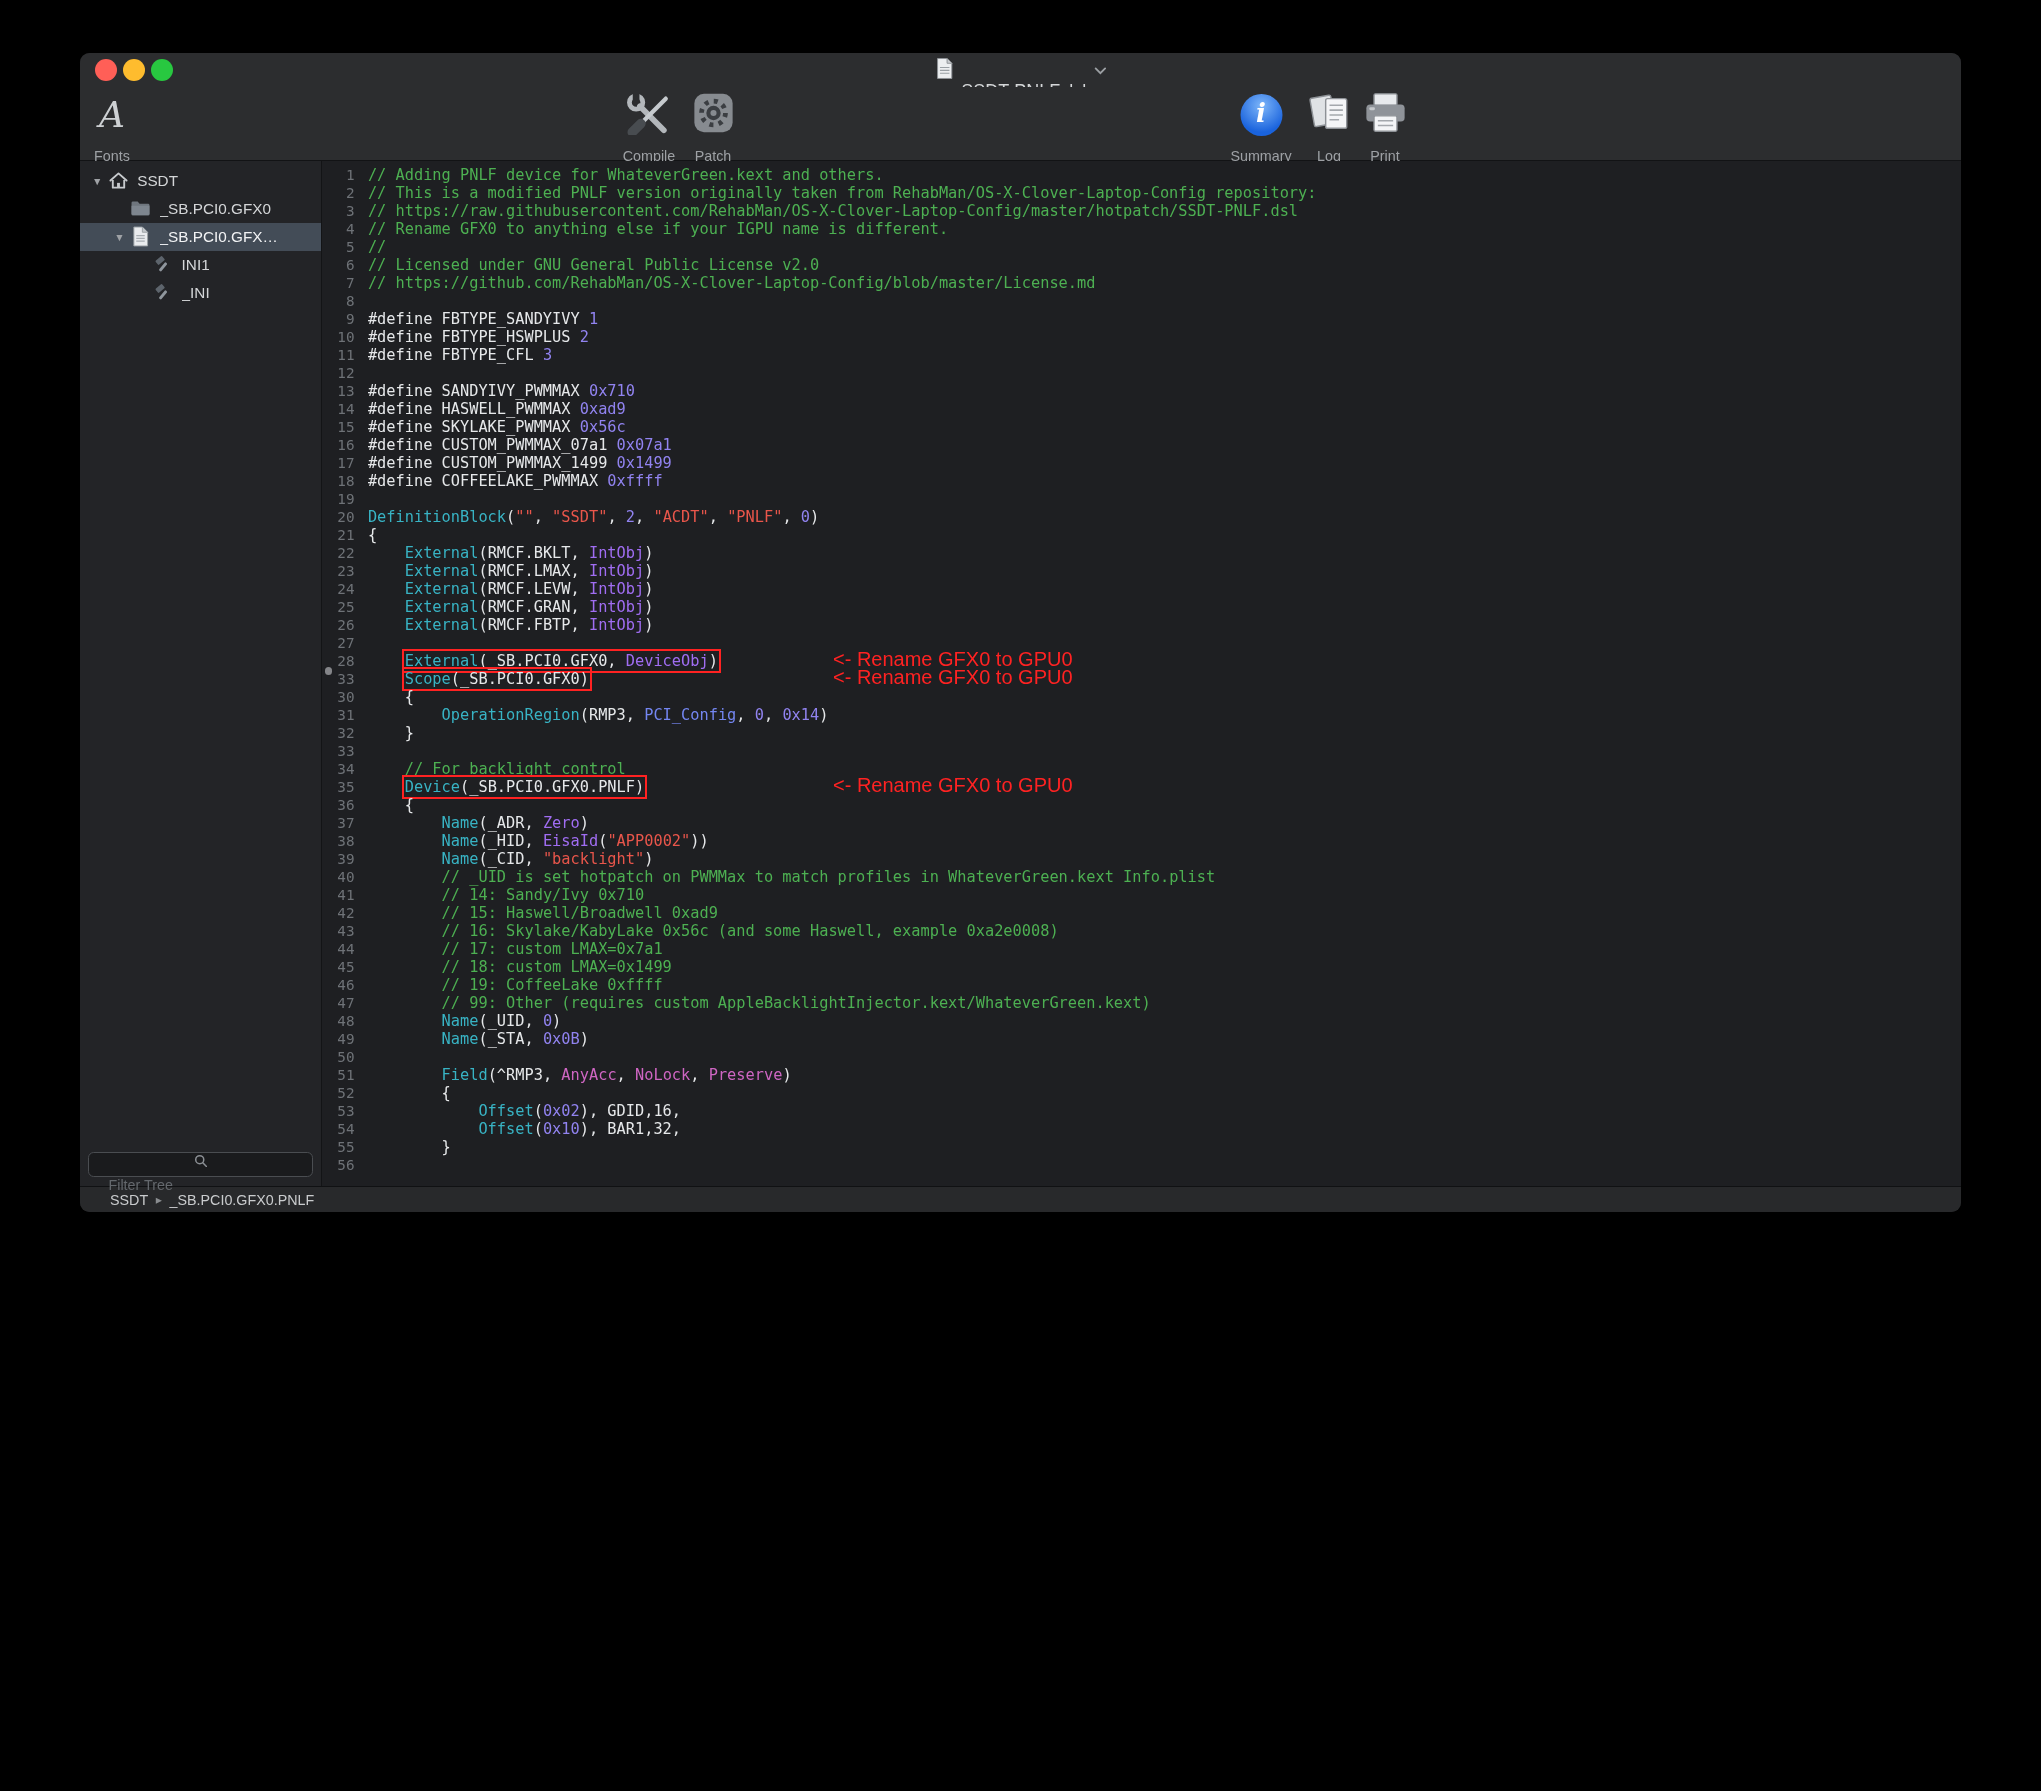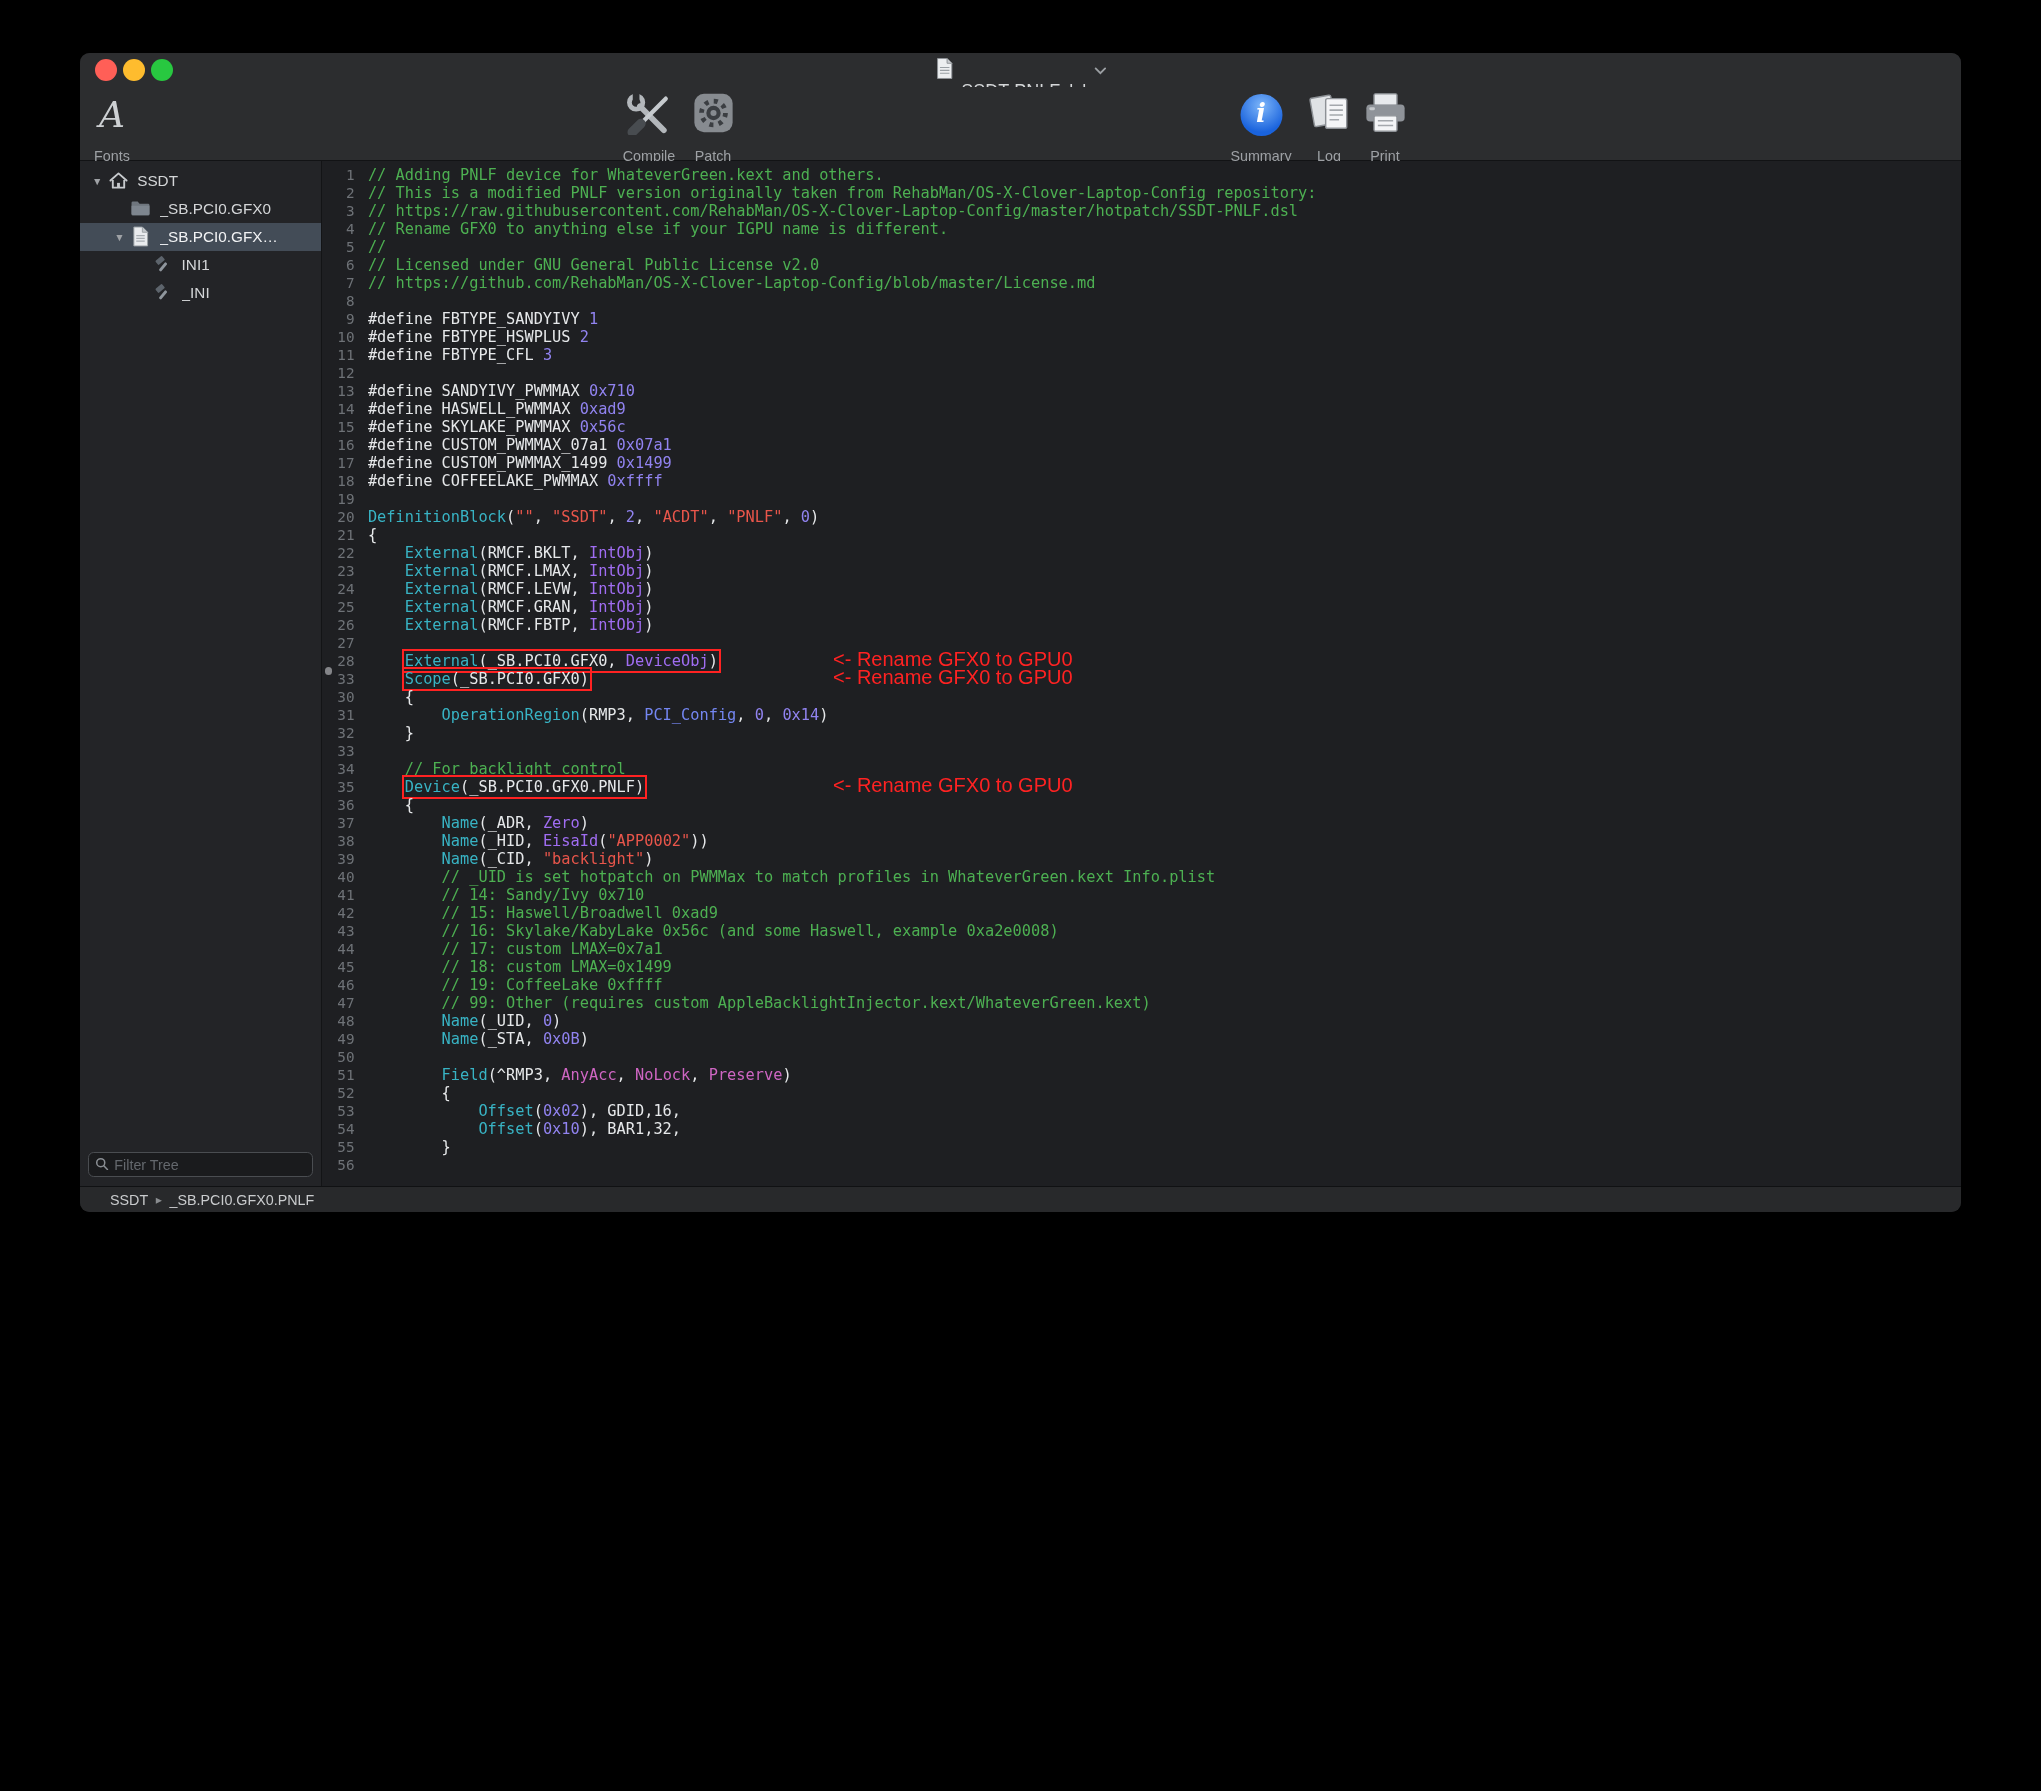--- a/index.html
+++ b/index.html
@@ -31,21 +31,21 @@
   
   .main{display:flex; height:1025px;}
   .sidebar{width:242px; flex:none; background:#232427; border-right:1px solid #131416; position:relative;}
   .tree{padding-top:5.7px;}
   .tree-row{height:28px; display:flex; align-items:center; font-size:15.3px; color:#d4d6d8; white-space:nowrap; overflow:hidden;}
   .tree-row.selected{background:var(--c-selected_row); color:#f2f3f5;}
   .disc{width:19px; flex:none; text-align:center; color:#9fa2a6; font-size:10.5px;}
   .ticon{width:23px; height:21px; flex:none; display:flex; align-items:center; justify-content:center; margin-right:7.6px;}
   .tlabel{overflow:hidden; text-overflow:ellipsis;}
   .filter{position:absolute; left:7.6px; right:7.6px; bottom:8.6px; height:25px; border:1px solid #4a4d51; background:#1a1b1d;
-          border-radius:5.7px; display:flex; align-items:center; padding:0 6.7px; gap:5.7px;}
+          border-radius:5.7px; display:flex; align-items:center; padding:0 6.7px; gap:5.7px;flex-direction:column;}
   .filter input{flex:1; min-width:0; background:transparent; border:none; outline:none; color:#d0d2d4; font-size:14.3px; font-family:"Liberation Sans",sans-serif;}
   .filter input::placeholder{color:#64686d;}
   
   .editor{flex:1; position:relative; background:#1e1f22; padding-top:4.8px; overflow:hidden;
           font-family:"DejaVu Sans Mono",monospace; font-size:15.3px; line-height:18px;}
   .code-line{display:flex; position:relative; height:18px; white-space:pre;}
   .ln{flex:none; width:32.5px; text-align:right; color:#6e7277; font-size:14.3px;}
   .ct{margin-left:13.4px;}
   .p{color:var(--c-plain);} .c{color:var(--c-comment);} .k{color:var(--c-keyword);text-align:right;} .s{color:var(--c-string);}
   .n{color:var(--c-number);} .t{color:var(--c-type);} .b{color:var(--c-type_blue);} .m{color:var(--c-constant);}

